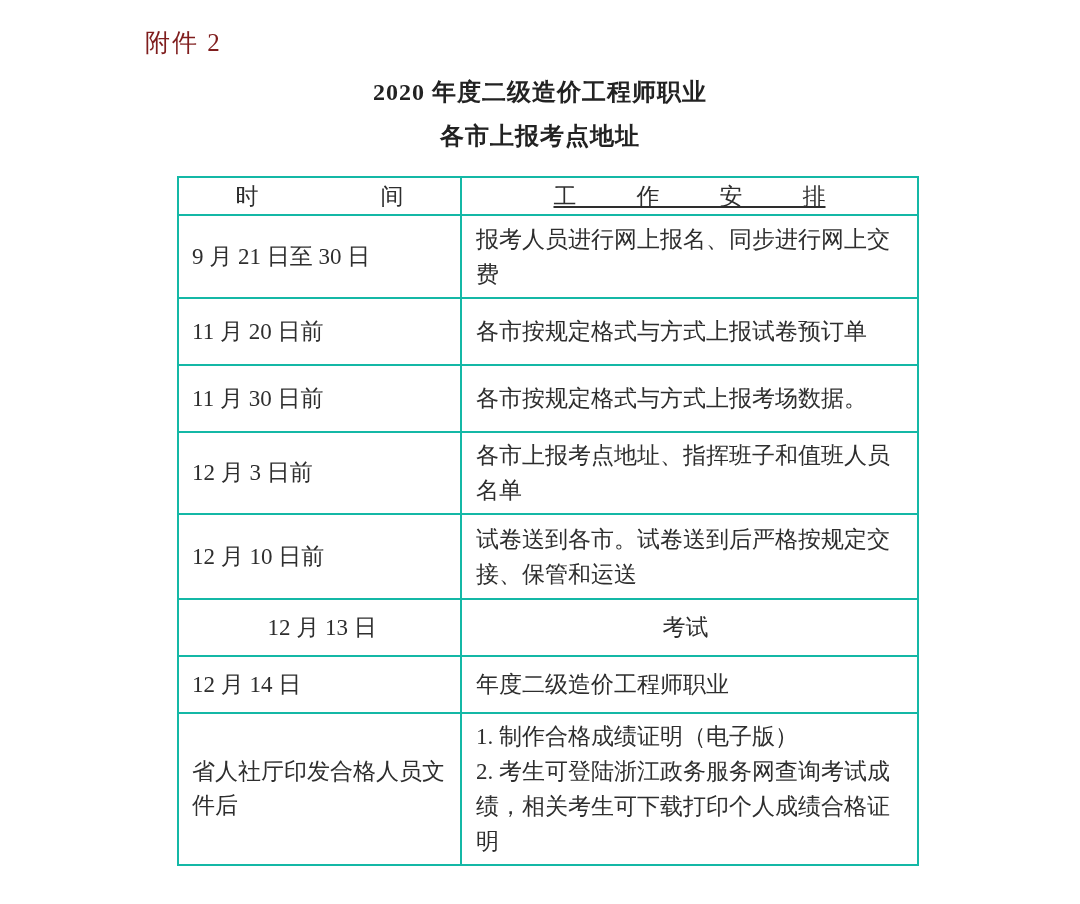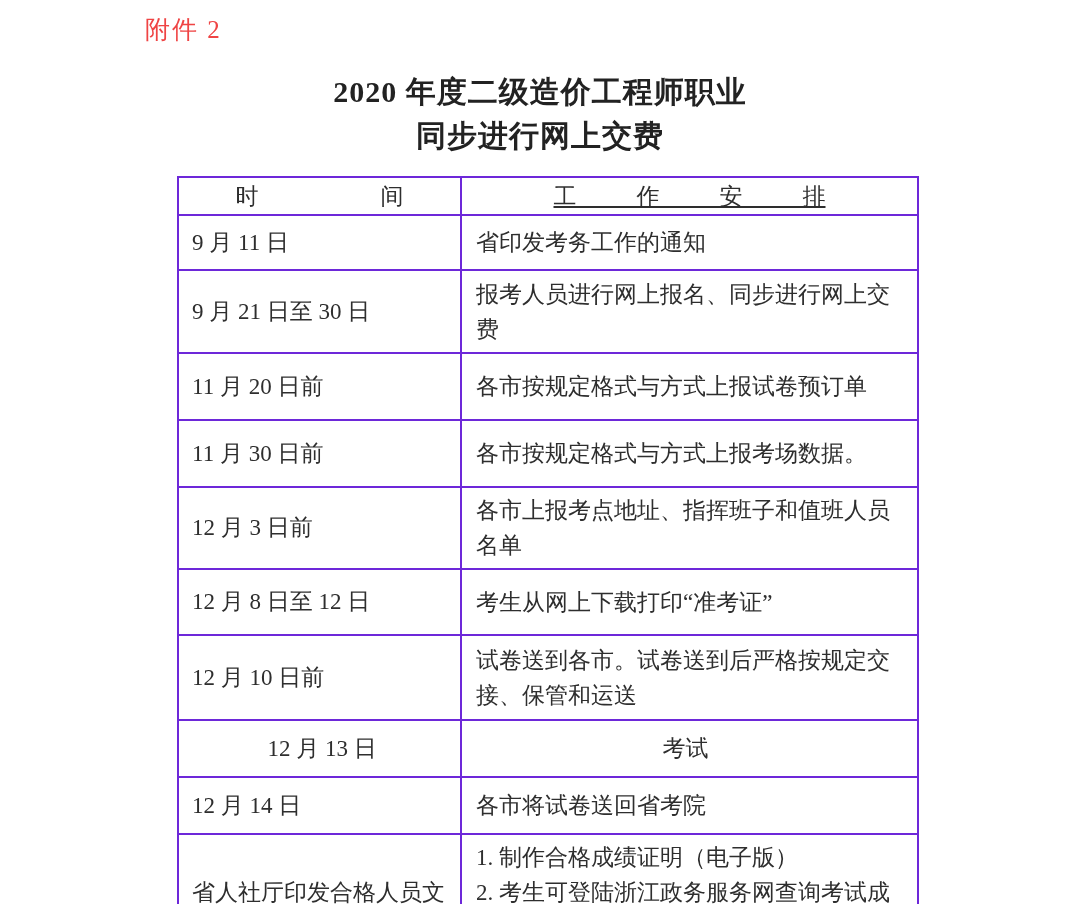--- a/index.html
+++ b/index.html
@@ -10,48 +10,48 @@
   body {
     width: 1080px;
     height: 904px;
     position: relative;
     overflow: hidden;
     font-family: "Liberation Serif", "DejaVu Serif", serif;
     color: #2e2e2e;
   }
   .attachment-label {
     position: absolute;
-    top: 13px;
+    top: 26px;
     left: 145px;
     font-size: 25px;
     letter-spacing: 2px;
-    color: #ef4444;
+    color: #7f1d1d;
   }
   .doc-title {
     position: absolute;
     top: 70px;
     left: 0;
     width: 1080px;
     text-align: center;
-    font-size: 30px;
+    font-size: 24px;
     font-weight: bold;
     line-height: 44px;
     color: #222222;
     letter-spacing: 1px;
   }
   table.plan-table {
     position: absolute;
     top: 176px;
     left: 177px;
     width: 740px;
     border-collapse: collapse;
     table-layout: fixed;
   }
   table.plan-table td, table.plan-table th {
-    border: 2px solid #6d28d9;
+    border: 2px solid #14b8a6;
     font-size: 23px;
     font-weight: normal;
     color: #2e2e2e;
     vertical-align: middle;
     overflow: hidden;
   }
   col.time-col  { width: 283px; }
   col.work-col  { width: 457px; }
 
   th.head-cell { height: 36px; padding: 0; }
@@ -84,73 +84,65 @@
   tr.r10 td { height: 132px; }
   .work-line { display: block; }
 </style>
 </head>
 <body>
 
 <div class="attachment-label">附件 2</div>
 
 <div class="doc-title">
   <div>2020 年度二级造价工程师职业</div>
-  <div>同步进行网上交费</div>
+  <div>各市上报考点地址</div>
 </div>
 
 <table class="plan-table">
   <colgroup>
     <col class="time-col">
     <col class="work-col">
   </colgroup>
   <tbody>
       <tr>
     <th class="head-cell">
       <div class="justify-inner time-head-inner">时间</div>
     </th>
     <th class="head-cell">
       <div class="justify-inner work-head-inner">工作安排</div>
     </th>
   </tr>
 
-  <tr class="r1">
-    <td class="time-cell">9 月 11 日</td>
-    <td class="work-cell">省印发考务工作的通知</td>
-  </tr>
   <tr class="r2">
     <td class="time-cell">9 月 21 日至 30 日</td>
     <td class="work-cell">报考人员进行网上报名、同步进行网上交费</td>
   </tr>
   <tr class="r3">
     <td class="time-cell">11 月 20 日前</td>
     <td class="work-cell">各市按规定格式与方式上报试卷预订单</td>
   </tr>
   <tr class="r4">
     <td class="time-cell">11 月 30 日前</td>
     <td class="work-cell">各市按规定格式与方式上报考场数据。</td>
   </tr>
   <tr class="r5">
     <td class="time-cell">12 月 3 日前</td>
     <td class="work-cell">各市上报考点地址、指挥班子和值班人员名单</td>
   </tr>
-  <tr class="r6">
-    <td class="time-cell">12 月 8 日至 12 日</td>
-    <td class="work-cell">考生从网上下载打印“准考证”</td>
-  </tr>
   <tr class="r7">
     <td class="time-cell">12 月 10 日前</td>
     <td class="work-cell">试卷送到各市。试卷送到后严格按规定交接、保管和运送</td>
   </tr>
   <tr class="r8">
     <td class="time-cell">12 月 13 日</td>
     <td class="work-cell">考试</td>
   </tr>
   <tr class="r9">
     <td class="time-cell">12 月 14 日</td>
-    <td class="work-cell">各市将试卷送回省考院</td>
+    <td class="work-cell">年度二级造价工程师职业</td>
   </tr>
   <tr class="r10">
     <td class="time-cell">省人社厅印发合格人员文件后</td>
     <td class="work-cell">
       <span class="work-line">1. 制作合格成绩证明（电子版）</span>
       <span class="work-line">2. 考生可登陆浙江政务服务网查询考试成绩，相关考生可下载打印个人成绩合格证明</span>
     </td>
   </tr>
 </tbody>
   </table>

